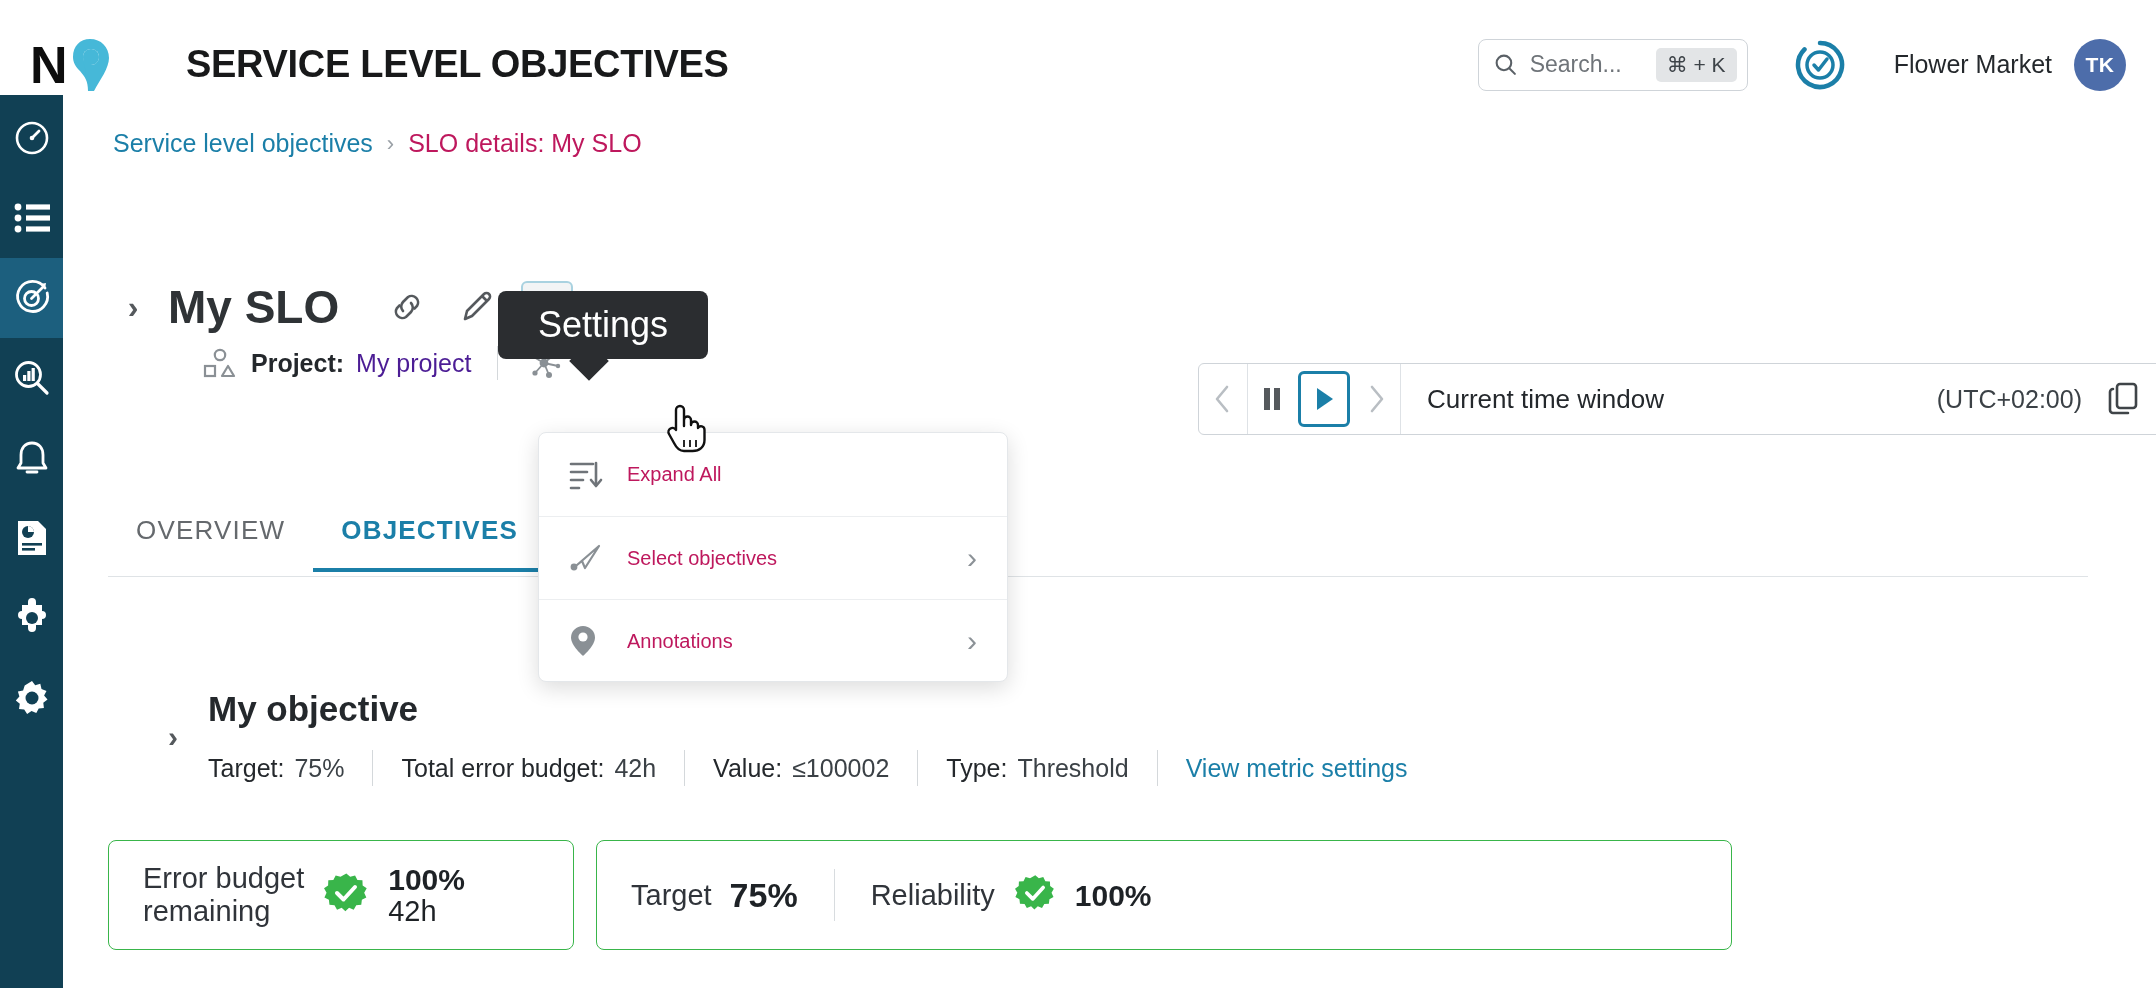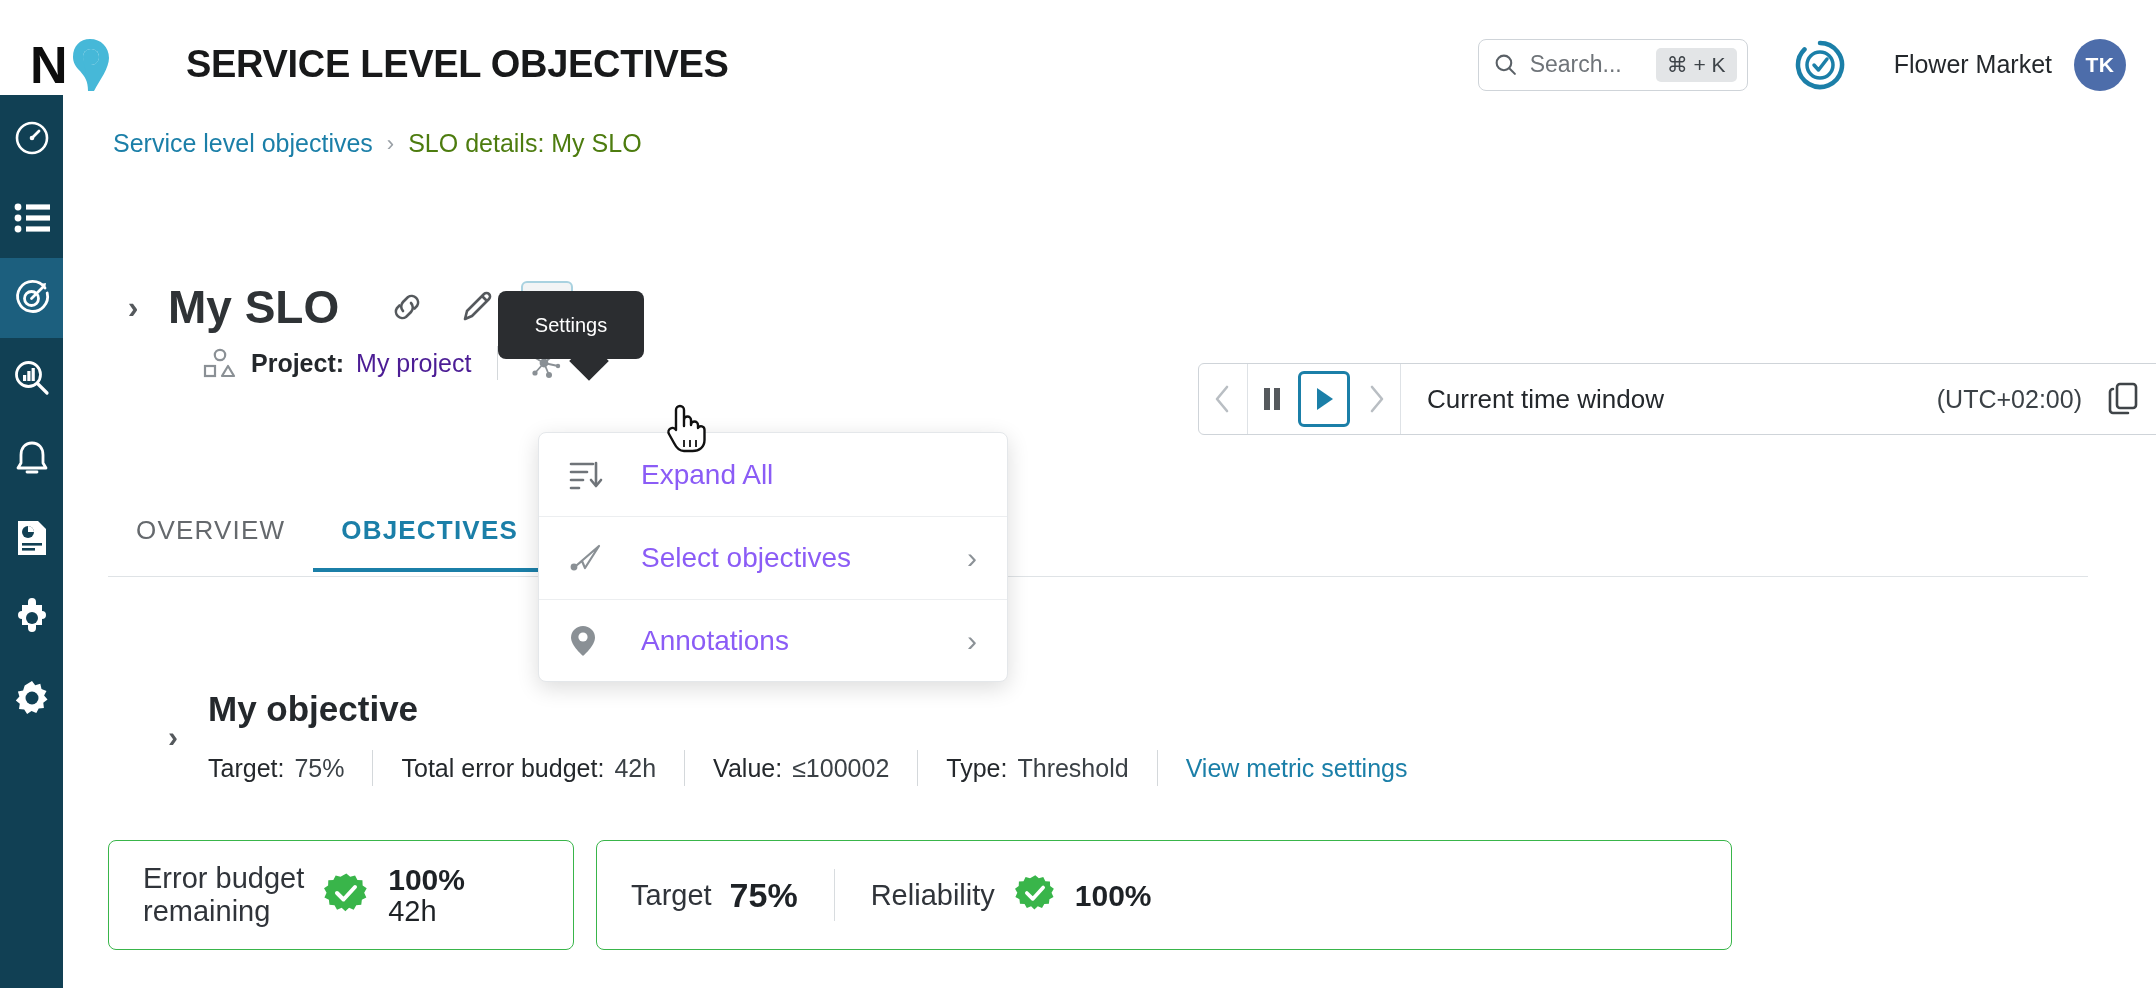--- a/index.html
+++ b/index.html
@@ -54,21 +54,21 @@
 
   
   .main { position:absolute; left:63px; top:95px; width:2093px; height:893px; background:#fff; }
 
   .breadcrumb {
     position:absolute; left:50px; top:34px; font-size:25px; display:flex; align-items:center; gap:14px;
     white-space:nowrap;
   }
   .bc-link { color:#1b7fa8; }
   .bc-sep { color:#9aa0a6; font-size:22px; }
-  .bc-current { color:#4d7c0f; }
+  .bc-current { color:#be185d; }
 
   .title-row {
     position:absolute; left:50px; top:185px; display:flex; align-items:center; gap:0;
   }
   .chev-title { color:#55595d; font-size:32px; font-weight:700; width:40px; text-align:center;}
   .slo-title { font-size:46px; font-weight:700; color:#2f3336; margin-left:15px; white-space:nowrap;}
   .icon-btn {
     width:52px; height:52px; display:flex; align-items:center; justify-content:center;
     border-radius:6px; border:1px solid transparent; margin-left:18px;
   }
@@ -133,43 +133,43 @@
     width:52px; height:56px; display:flex; align-items:center; justify-content:center;
     border:3px solid #1b7fa8; border-radius:6px; margin:0 2px;
   }
   .tw-sep { width:1px; height:70px; background:#dee2e6; }
   .tw-label { font-size:26px; color:#24282c; margin-left:26px; }
   .tw-tz { font-size:25px; color:#3b4146; margin-left:auto; }
   .tw-copy { margin:0 22px 0 24px; display:flex; align-items:center;}
 
   
   .tooltip {
-    position:absolute; left:435px; top:196px; width:146px; height:68px;
+    position:absolute; left:435px; top:196px; width:210px; height:68px;
     background:#2b2d30; border-radius:8px; color:#fff;
     display:flex; align-items:center; justify-content:center;
-    font-size:20px; z-index:60;
+    font-size:36px; z-index:60;
   }
   .tooltip-arrow {
     position:absolute; left:512px; top:252px; width:28px; height:28px;
     background:#2b2d30; transform:rotate(45deg); z-index:59;
   }
 
   
   .menu {
     position:absolute; left:475px; top:337px; width:470px; height:250px;
     background:#fff; border:1px solid #e4e7ea; border-radius:8px;
     box-shadow:0 6px 22px rgba(0,0,0,0.14);
     z-index:50;
   }
   .menu-item {
     height:83px; display:flex; align-items:center; padding:0 30px; position:relative;
   }
   .menu-item + .menu-item { border-top:1px solid #eceef0; }
   .menu-icon { width:44px; display:flex; align-items:center; justify-content:flex-start;}
-  .menu-label { font-size:28px; color:#8b5cf6; margin-left:28px; white-space:nowrap;}
+  .menu-label { font-size:20px; color:#be185d; margin-left:14px; white-space:nowrap;}
   .menu-chev { margin-left:auto; color:#8c9297; font-size:30px; }
 
   
   .cursor { position:absolute; left:600px; top:305px; z-index:70; }
 </style>
 </head>
 <body>
 
 <div id="app">
 

